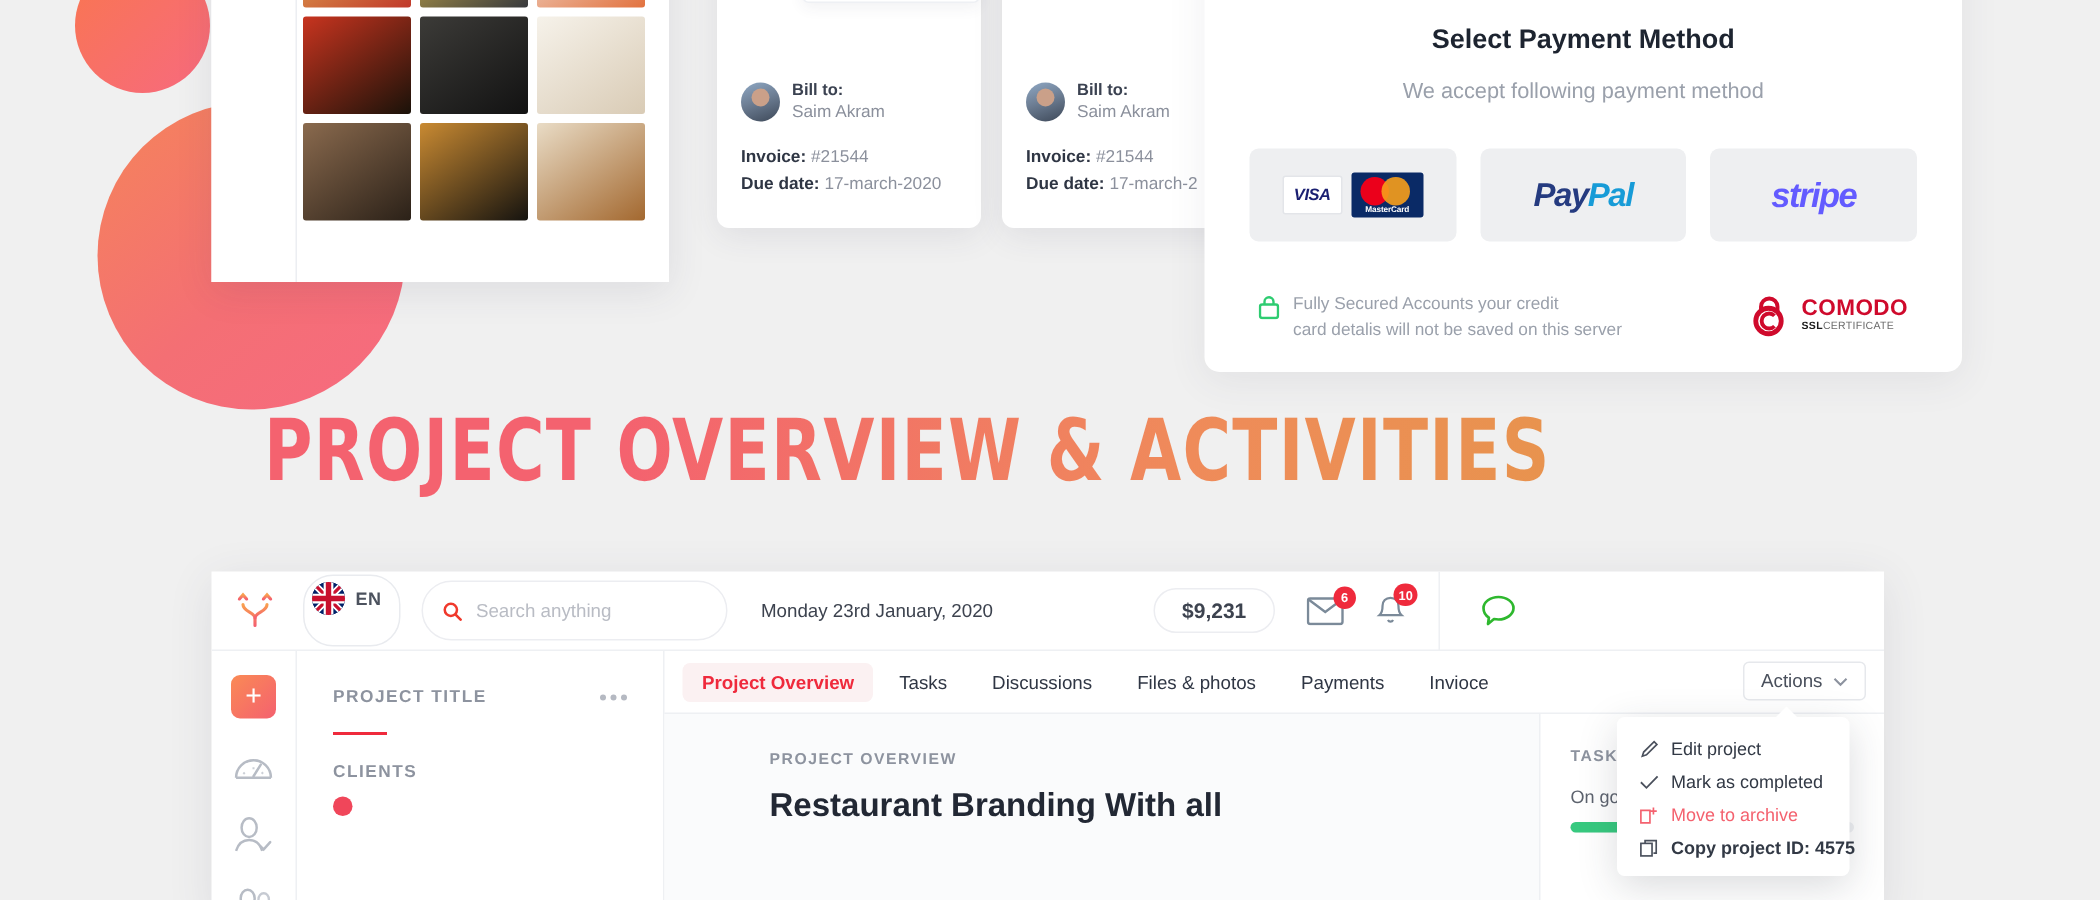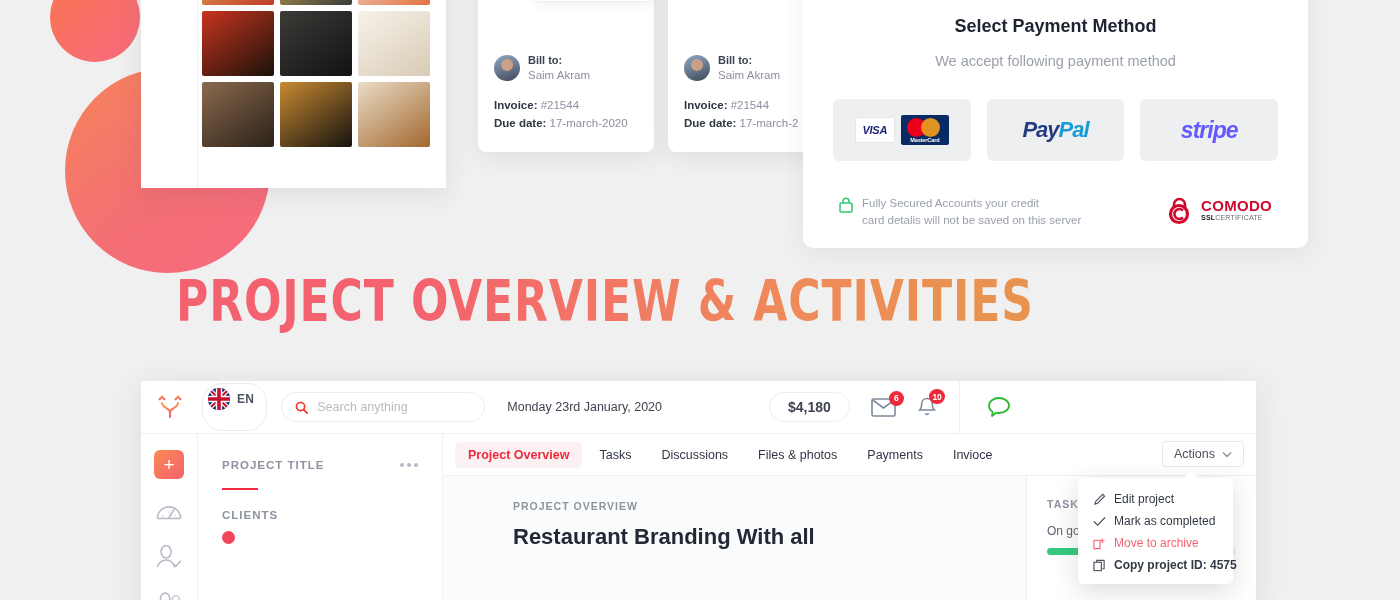--- a/index.html
+++ b/index.html
@@ -140,21 +140,21 @@
     display: flex; align-items: center; gap: 7px; padding: 4px 12px 20px 5px;
     border: 1px solid #e9ebef; border-radius: 20px; margin-left: 4px;
   }
   #flag {
     width: 22px; height: 22px; border-radius: 50%; overflow: hidden; position: relative;
     background: #012169; flex: 0 0 22px;
   }
   #lang-label { font-size: 12px; font-weight: bold; color: #4c525e; letter-spacing:.3px; }
   #search-pill {
     display: flex; align-items: center; gap: 9px; margin-left: 14px;
-    width: 204px; height: 30px; padding: 0 13px;
+    width: 204px; height: 40px; padding: 0 13px;
     border: 1px solid #ecedf1; border-radius: 20px;
   }
   #search-input-text { font-size: 12.5px; color: #b9bcc4; }
   #date-text { font-size: 12.5px; color: #3d434f; margin-left: 22px; }
   #balance-pill {
     margin-left: 107px; height: 30px; padding: 0 18px;
     border: 1px solid #ecedf1; border-radius: 20px;
     display: flex; align-items: center;
     font-size: 14px; font-weight: bold; color: #3d434f;
   }
@@ -404,21 +404,21 @@
     <div id="search-pill">
       <svg width="13" height="13" viewBox="0 0 14 14">
         <circle cx="6" cy="6" r="4.4" fill="none" stroke="#f0392c" stroke-width="1.8"></circle>
         <path d="M9.4 9.4 13 13" stroke="#f0392c" stroke-width="1.9" stroke-linecap="round"></path>
       </svg>
       <span id="search-input-text">Search anything</span>
     </div>
 
     <span id="date-text">Monday 23rd January, 2020</span>
 
-    <div id="balance-pill">$4,180</div>
+    <div id="balance-pill">$9,231</div>
 
     <div class="notif">
       <svg width="25" height="19" viewBox="0 0 25 19">
         <rect x="1" y="1" width="23" height="17" rx="1.5" fill="none" stroke="#7b8a99" stroke-width="1.6"></rect>
         <path d="M1.6 1.8 12.5 10 23.4 1.8" fill="none" stroke="#7b8a99" stroke-width="1.6"></path>
       </svg>
       <span class="badge">6</span>
     </div>
 
     <div class="notif">

